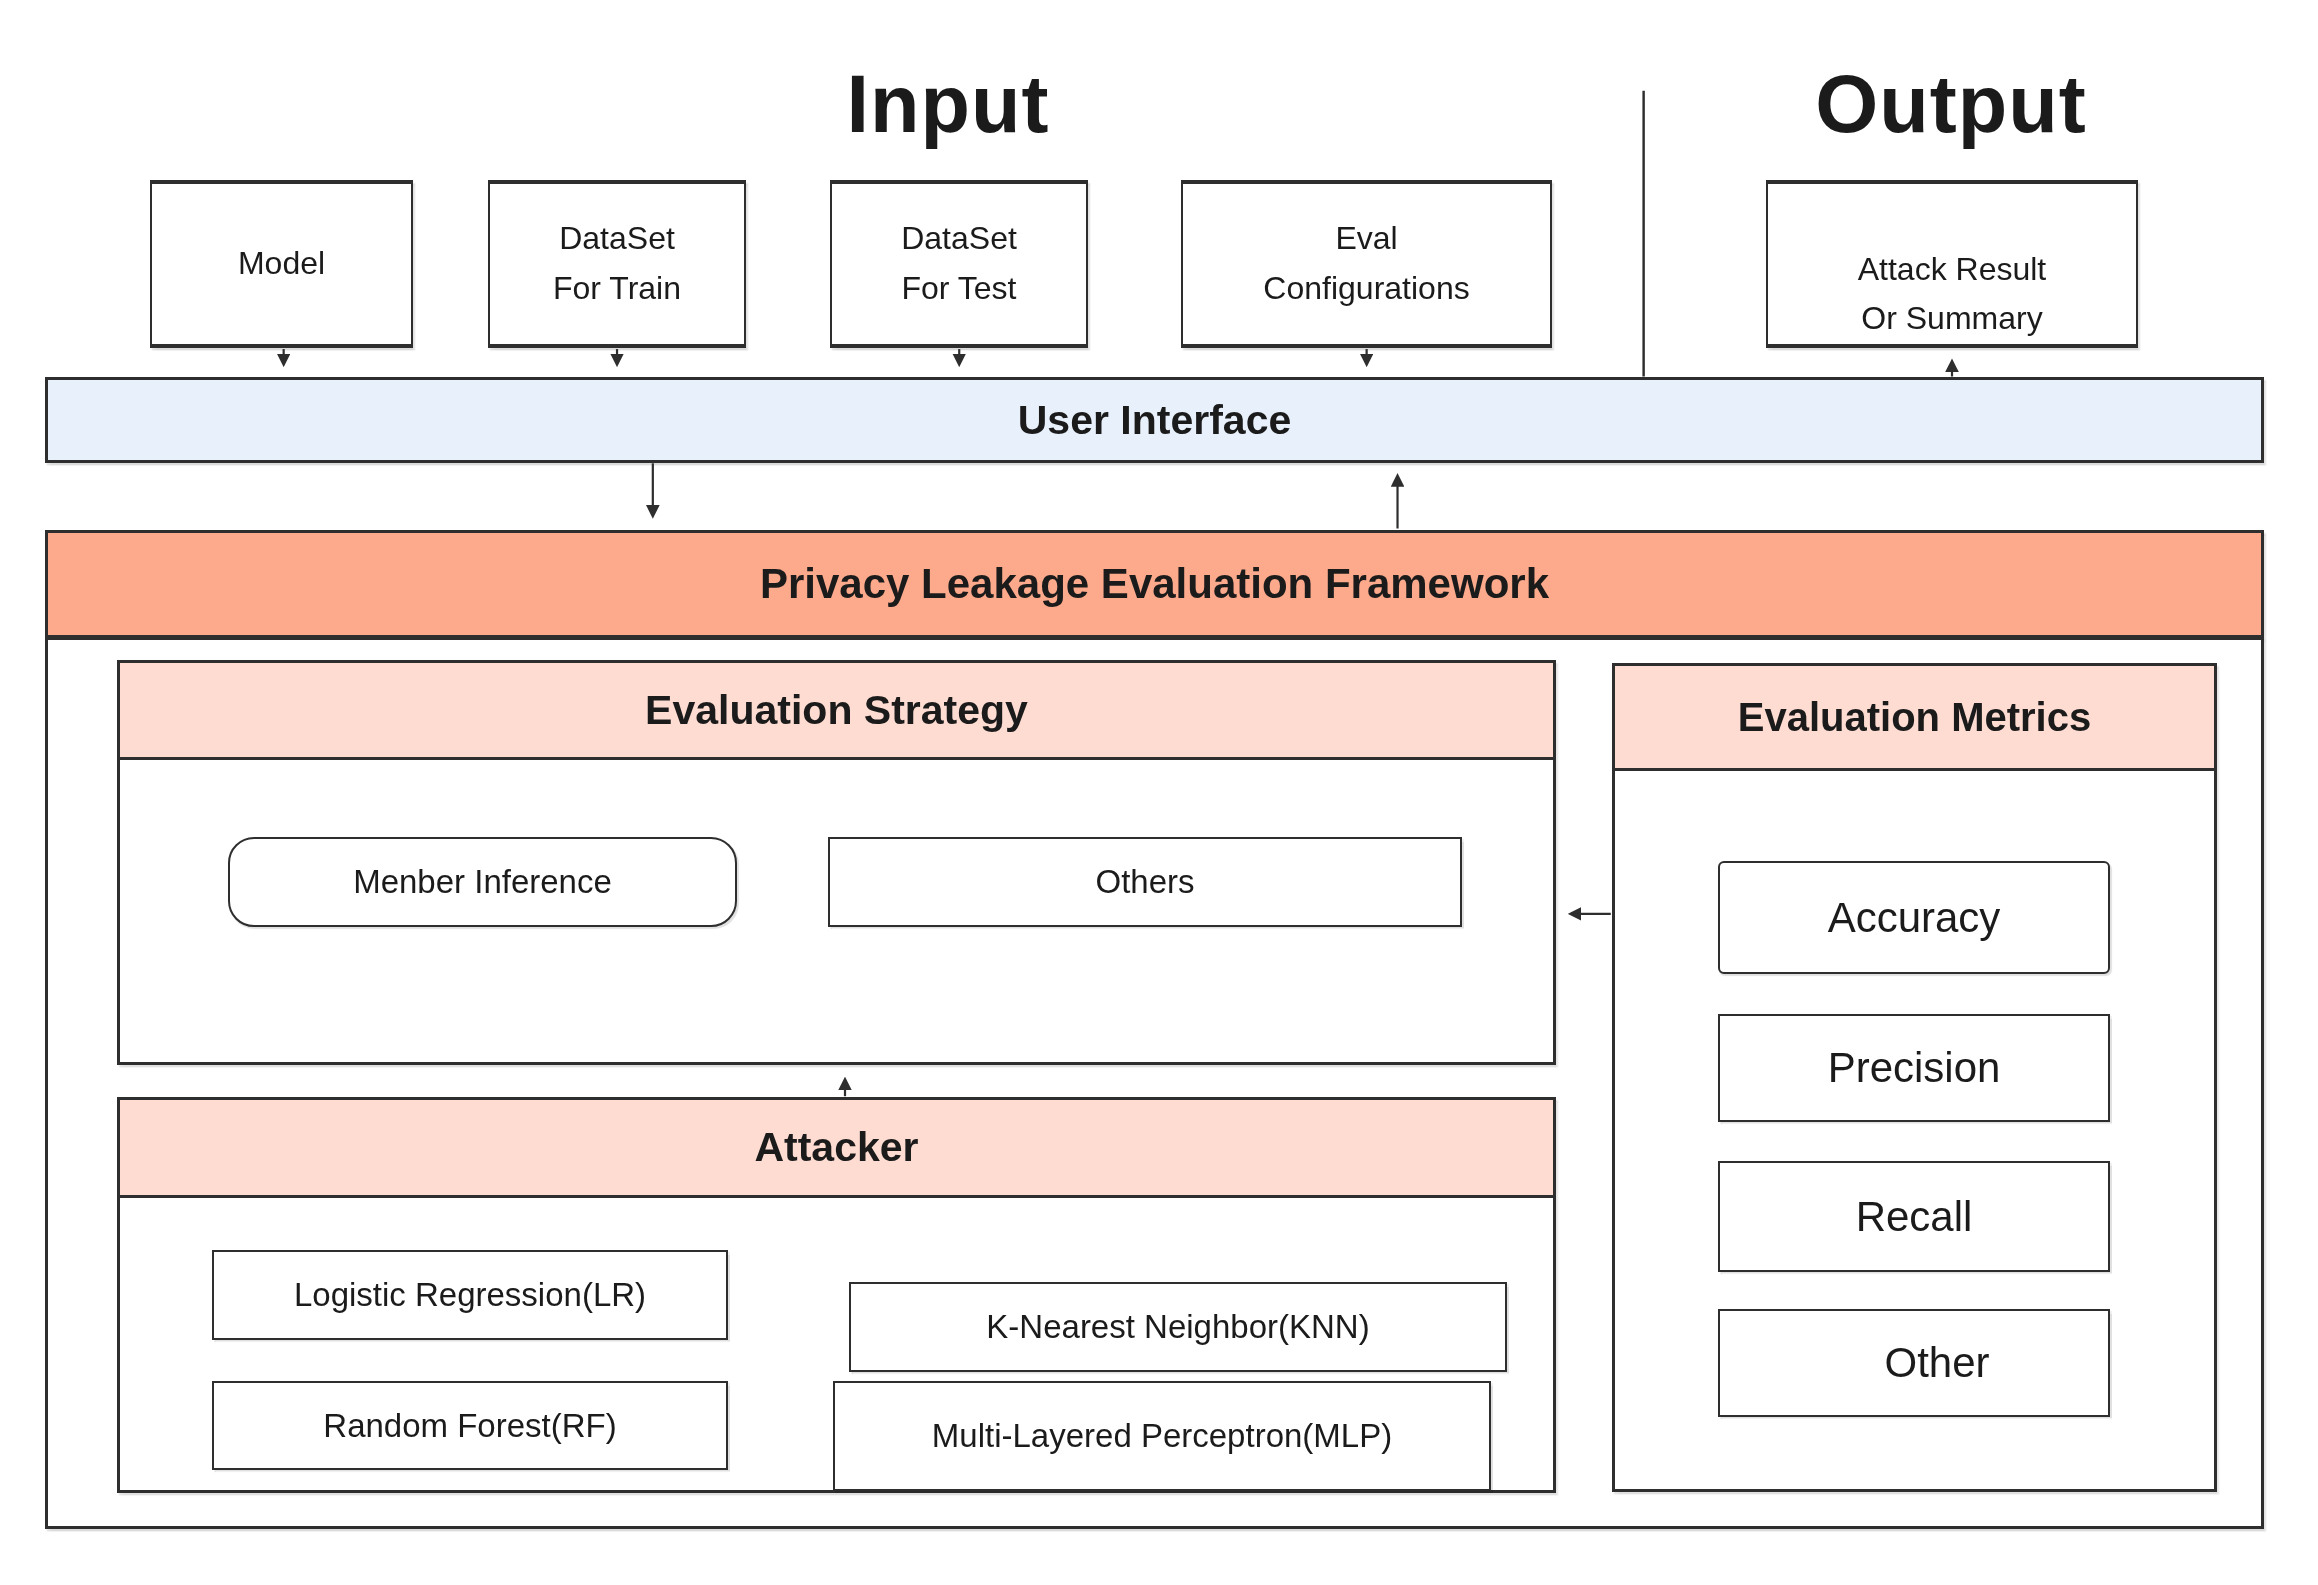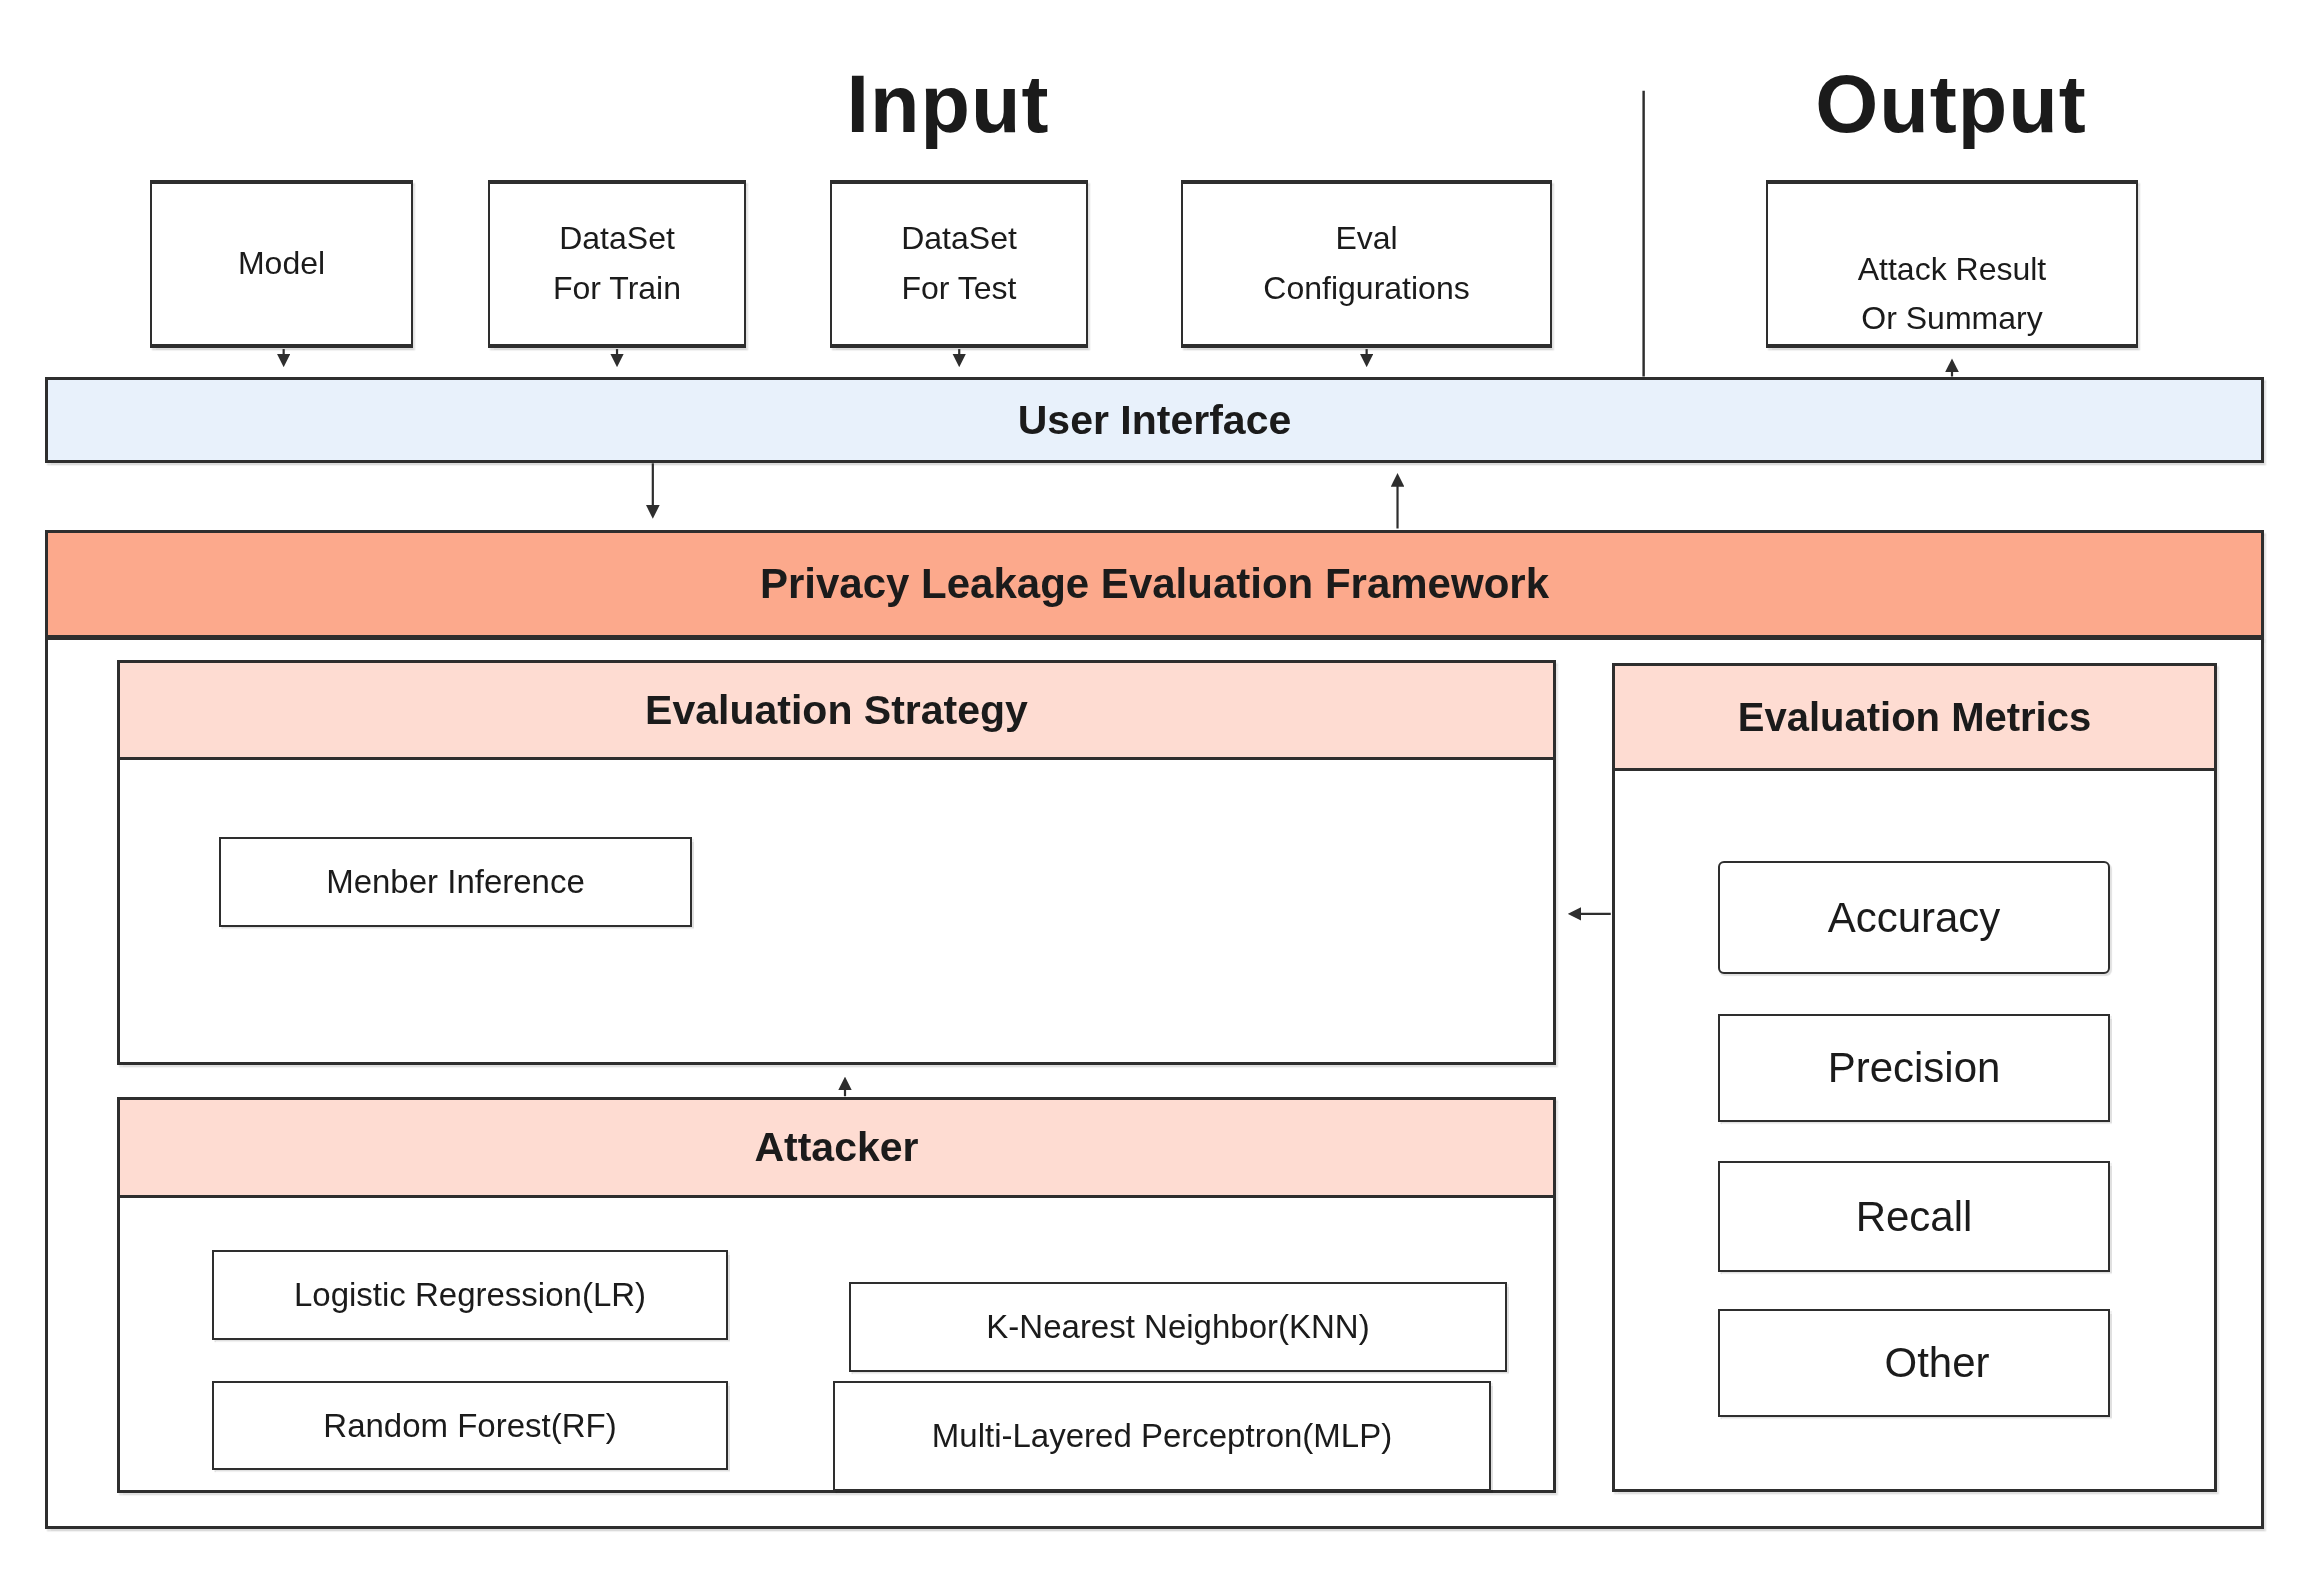--- a/index.html
+++ b/index.html
@@ -81,22 +81,25 @@
   <div class="bar fw">
     <span>Privacy Leakage Evaluation Framework</span>
   </div>
 
   <div class="outer-box"></div>
 
   <div class="panel strategy">
     <div class="phead">
       <span>Evaluation Strategy</span>
     </div>
-    <div class="sbox" style="left:99px;  top:174px; width:473px; height:90px;">
+    <div class="sbox" style="left:108px;  top:174px; width:509px; height:90px;border-radius:26px;">
       <span>Menber Inference</span>
+    </div>
+    <div class="sbox" style="left:708px; top:174px; width:634px; height:90px;">
+      <span>Others</span>
     </div>
   </div>
 
   <div class="panel attacker">
     <div class="phead">
       <span>Attacker</span>
     </div>
     <div class="sbox" style="left:92px;  top:150px; width:516px; height:90px;">
       <span>Logistic Regression(LR)</span>
     </div>

